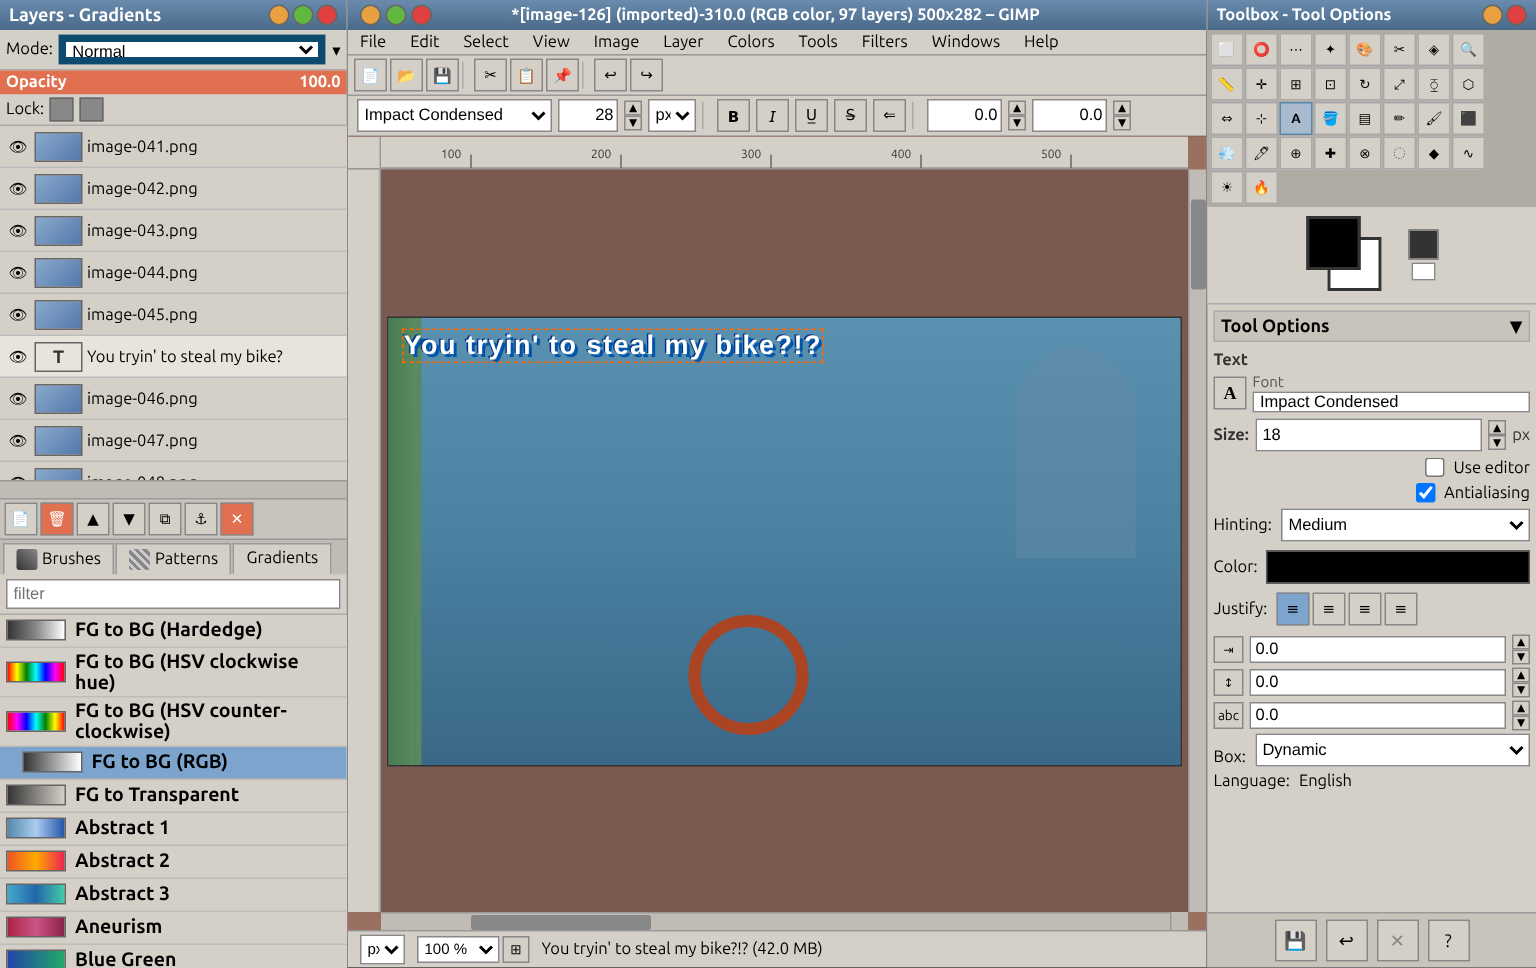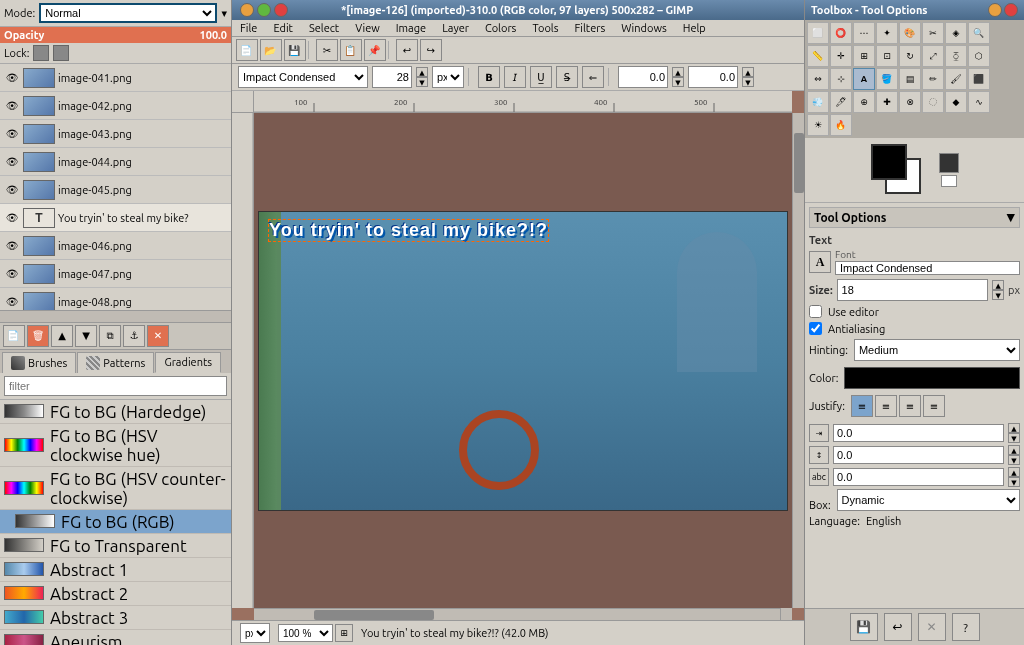--- a/index.html
+++ b/index.html
@@ -5,21 +5,21 @@
     * { box-sizing: border-box; margin: 0; padding: 0; }
     body { font-family: 'Ubuntu', 'DejaVu Sans', sans-serif; font-size: 12px; background: #3c3c3c; display: flex; width: 1024px; height: 645px; overflow: hidden; }
 
     
     .left-panel { width: 232px; background: #d4d0c8; display: flex; flex-direction: column; border-right: 1px solid #888; flex-shrink: 0; }
     .panel-titlebar { background: linear-gradient(to bottom, #6a8bad, #4a6a8a); color: white; padding: 3px 6px; font-size: 12px; font-weight: bold; display: flex; justify-content: space-between; align-items: center; }
     .panel-titlebar-controls { display: flex; gap: 2px; }
     .panel-titlebar-btn { width: 14px; height: 14px; border-radius: 50%; display: inline-block; border: 1px solid #666; cursor: pointer; }
     .layers-mode-row { display: flex; align-items: center; padding: 3px 4px; background: #d4d0c8; border-bottom: 1px solid #aaa; gap: 4px; }
     .layers-mode-row label { font-size: 11px; }
-    .mode-select { flex: 1; height: 20px; font-size: 11px; background: white; border: 2px solid #0c4a6e; }
+    .mode-select { flex: 1; height: 20px; font-size: 11px; background: white; border: 5px solid #0c4a6e; }
     .opacity-row { display: flex; align-items: center; padding: 2px 4px; background: #e07050; gap: 4px; }
     .opacity-label { color: white; font-size: 11px; font-weight: bold; flex: 1; }
     .opacity-value { color: white; font-size: 11px; font-weight: bold; }
     .lock-row { display: flex; align-items: center; padding: 2px 4px; background: #d4d0c8; border-bottom: 1px solid #aaa; gap: 4px; font-size: 11px; }
     .lock-icon { width: 16px; height: 16px; background: #888; border: 1px solid #666; cursor: pointer; }
     .layers-list { flex: 1; overflow-y: auto; background: #d4d0c8; }
     .layer-item { display: flex; align-items: center; padding: 2px 4px; border-bottom: 1px solid #bbb; gap: 3px; cursor: pointer; min-height: 28px; }
     .layer-item.active { background: #7ca4cc; }
     .layer-item.text-layer { background: #e8e4dc; }
     .layer-eye { width: 16px; height: 16px; display: flex; align-items: center; justify-content: center; cursor: pointer; }
@@ -34,21 +34,21 @@
     .bottom-tab.active { background: #d4d0c8; border-bottom: 1px solid #d4d0c8; }
     .bottom-tab-icon { width: 14px; height: 14px; background: #888; border-radius: 2px; }
     .brushes-icon { background: linear-gradient(45deg, #333, #888); }
     .patterns-icon { background: repeating-linear-gradient(45deg, #888 0, #888 2px, #ccc 2px, #ccc 4px); }
     .gradient-filter { padding: 3px 4px; display: flex; align-items: center; background: #d4d0c8; border-bottom: 1px solid #aaa; }
     .filter-input { flex: 1; height: 20px; font-size: 11px; background: white; border: 1px solid #888; padding: 0 4px; }
     .gradient-list { flex: 1; overflow-y: auto; background: #d4d0c8; }
     .gradient-item { display: flex; align-items: center; padding: 2px 4px; gap: 6px; cursor: pointer; min-height: 22px; border-bottom: 1px solid #c0bbb4; }
     .gradient-item.selected { background: #7ca4cc; padding-left: 15px; }
     .gradient-preview { width: 40px; height: 14px; border: 1px solid #666; flex-shrink: 0; }
-    .gradient-name { font-size: 17px; }
+    .gradient-name { font-size: 13px; font-weight: bold; }
 
     
     .center-panel { flex: 1; display: flex; flex-direction: column; background: #3c3c3c; min-width: 0; }
     .gimp-titlebar { background: linear-gradient(to bottom, #6a8bad, #4a6a8a); color: white; padding: 3px 8px; font-size: 12px; font-weight: bold; display: flex; justify-content: space-between; align-items: center; }
     .gimp-titlebar-controls { display: flex; gap: 3px; }
     .gimp-ctrl-btn { width: 14px; height: 14px; border-radius: 50%; border: 1px solid #666; cursor: pointer; }
     .gimp-menu { background: #d4d0c8; display: flex; gap: 0; border-bottom: 1px solid #999; }
     .menu-item { padding: 2px 8px; font-size: 11px; cursor: pointer; }
     .toolbar-strip { background: #d4d0c8; padding: 2px 4px; display: flex; align-items: center; gap: 2px; border-bottom: 1px solid #999; }
     .tool-btn { width: 22px; height: 22px; background: #d4d0c8; border: 1px solid #888; cursor: pointer; display: flex; align-items: center; justify-content: center; font-size: 10px; }
@@ -91,21 +91,21 @@
     .tool-options-title { font-size: 12px; font-weight: bold; }
     .section-label { font-size: 11px; font-weight: bold; color: #333; margin-bottom: 3px; margin-top: 4px; }
     .font-row { display: flex; align-items: center; gap: 4px; margin-bottom: 4px; }
     .font-icon { width: 22px; height: 22px; background: #d4d0c8; border: 1px solid #888; display: flex; align-items: center; justify-content: center; font-size: 12px; font-weight: bold; font-family: serif; }
     .font-input { flex: 1; height: 22px; font-size: 11px; background: white; border: 1px solid #888; padding: 0 4px; }
     .size-row { display: flex; align-items: center; gap: 4px; margin-bottom: 4px; }
     .size-field { flex: 1; height: 22px; font-size: 11px; background: white; border: 1px solid #888; padding: 0 4px; }
     .spinbox { display: flex; flex-direction: column; }
     .spin-up, .spin-down { width: 12px; height: 10px; background: #d4d0c8; border: 1px solid #888; cursor: pointer; display: flex; align-items: center; justify-content: center; font-size: 7px; line-height: 1; }
     .unit-label { font-size: 11px; color: #333; }
-    .checkbox-row { display: flex; align-items: center; gap: 6px; margin-bottom: 4px; }
+    .checkbox-row { display: flex; align-items: center; gap: 6px; margin-bottom: 4px; justify-content: flex-end; }
     .checkbox-row input[type=checkbox] { cursor: pointer; }
     .checkbox-label { font-size: 11px; }
     .hinting-row { display: flex; align-items: center; gap: 6px; margin-bottom: 6px; }
     .hinting-label { font-size: 11px; }
     .hinting-select { flex: 1; height: 22px; font-size: 11px; background: white; border: 1px solid #888; }
     .color-row { display: flex; align-items: center; gap: 6px; margin-bottom: 6px; }
     .color-label { font-size: 11px; }
     .color-swatch { flex: 1; height: 22px; background: black; border: 1px solid #555; cursor: pointer; }
     .justify-row { display: flex; align-items: center; gap: 6px; margin-bottom: 6px; }
     .justify-label { font-size: 11px; }
@@ -121,20 +121,28 @@
     .language-row { display: flex; align-items: center; gap: 6px; margin-bottom: 6px; }
     .language-label { font-size: 11px; }
     .language-value { font-size: 11px; flex: 1; }
     .bottom-toolbar { display: flex; align-items: center; justify-content: center; gap: 6px; padding: 4px; background: #c8c4bc; border-top: 1px solid #999; }
     .bottom-tool-btn { width: 28px; height: 28px; background: #d4d0c8; border: 1px solid #888; cursor: pointer; display: flex; align-items: center; justify-content: center; font-size: 12px; }
   </style>
 </head>
 <body>
 
 <div class="left-panel">
+  <div class="panel-titlebar">
+    <span>Layers - Gradients</span>
+    <div class="panel-titlebar-controls">
+      <span class="panel-titlebar-btn" style="background:#e8a040;"></span>
+      <span class="panel-titlebar-btn" style="background:#60b840;"></span>
+      <span class="panel-titlebar-btn" style="background:#e04040;"></span>
+    </div>
+  </div>
   <div class="layers-mode-row">
     <label>Mode:</label>
     <select class="mode-select">
       <option>Normal</option>
     </select>
     <span style="font-size:11px;cursor:pointer;">▾</span>
   </div>
   <div class="opacity-row">
     <span class="opacity-label">Opacity</span>
     <span class="opacity-value">100.0</span>

